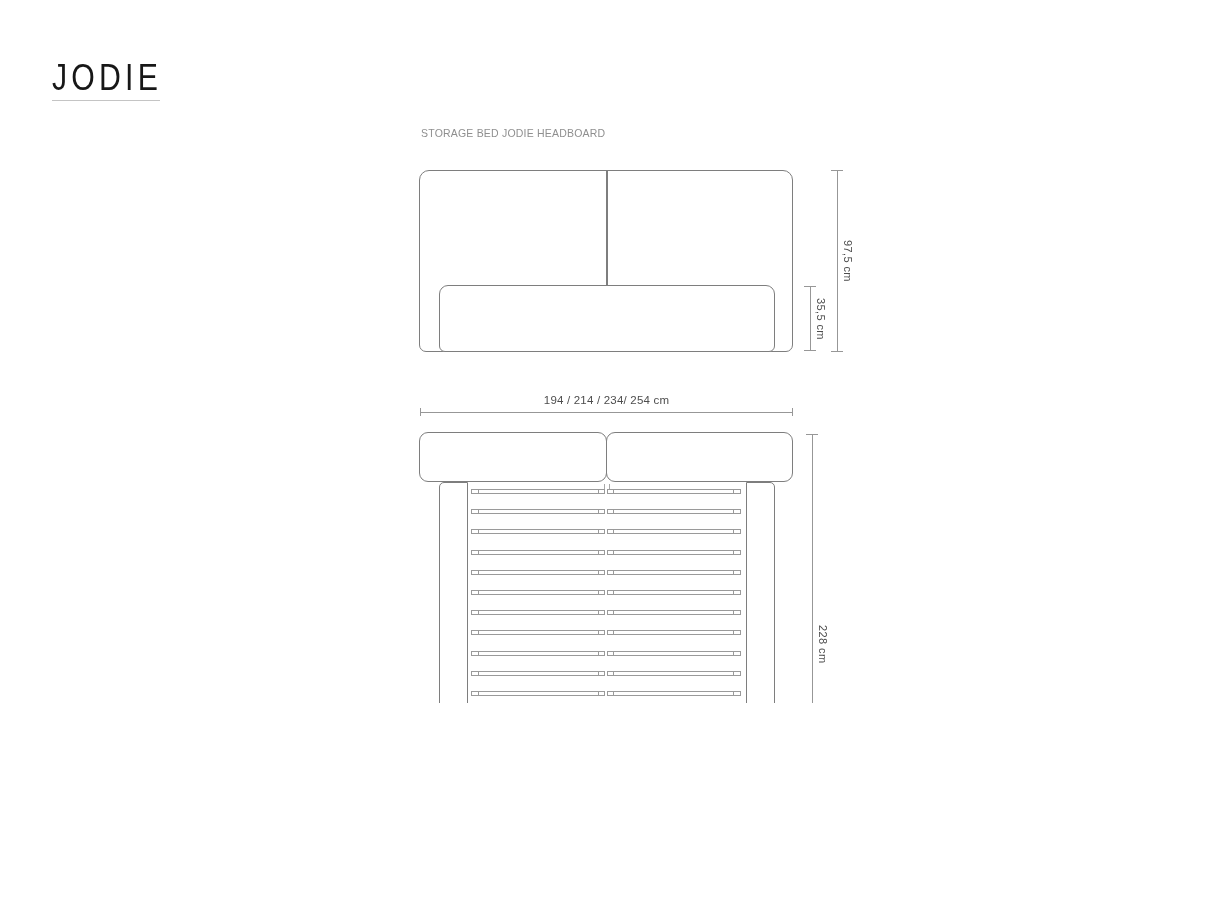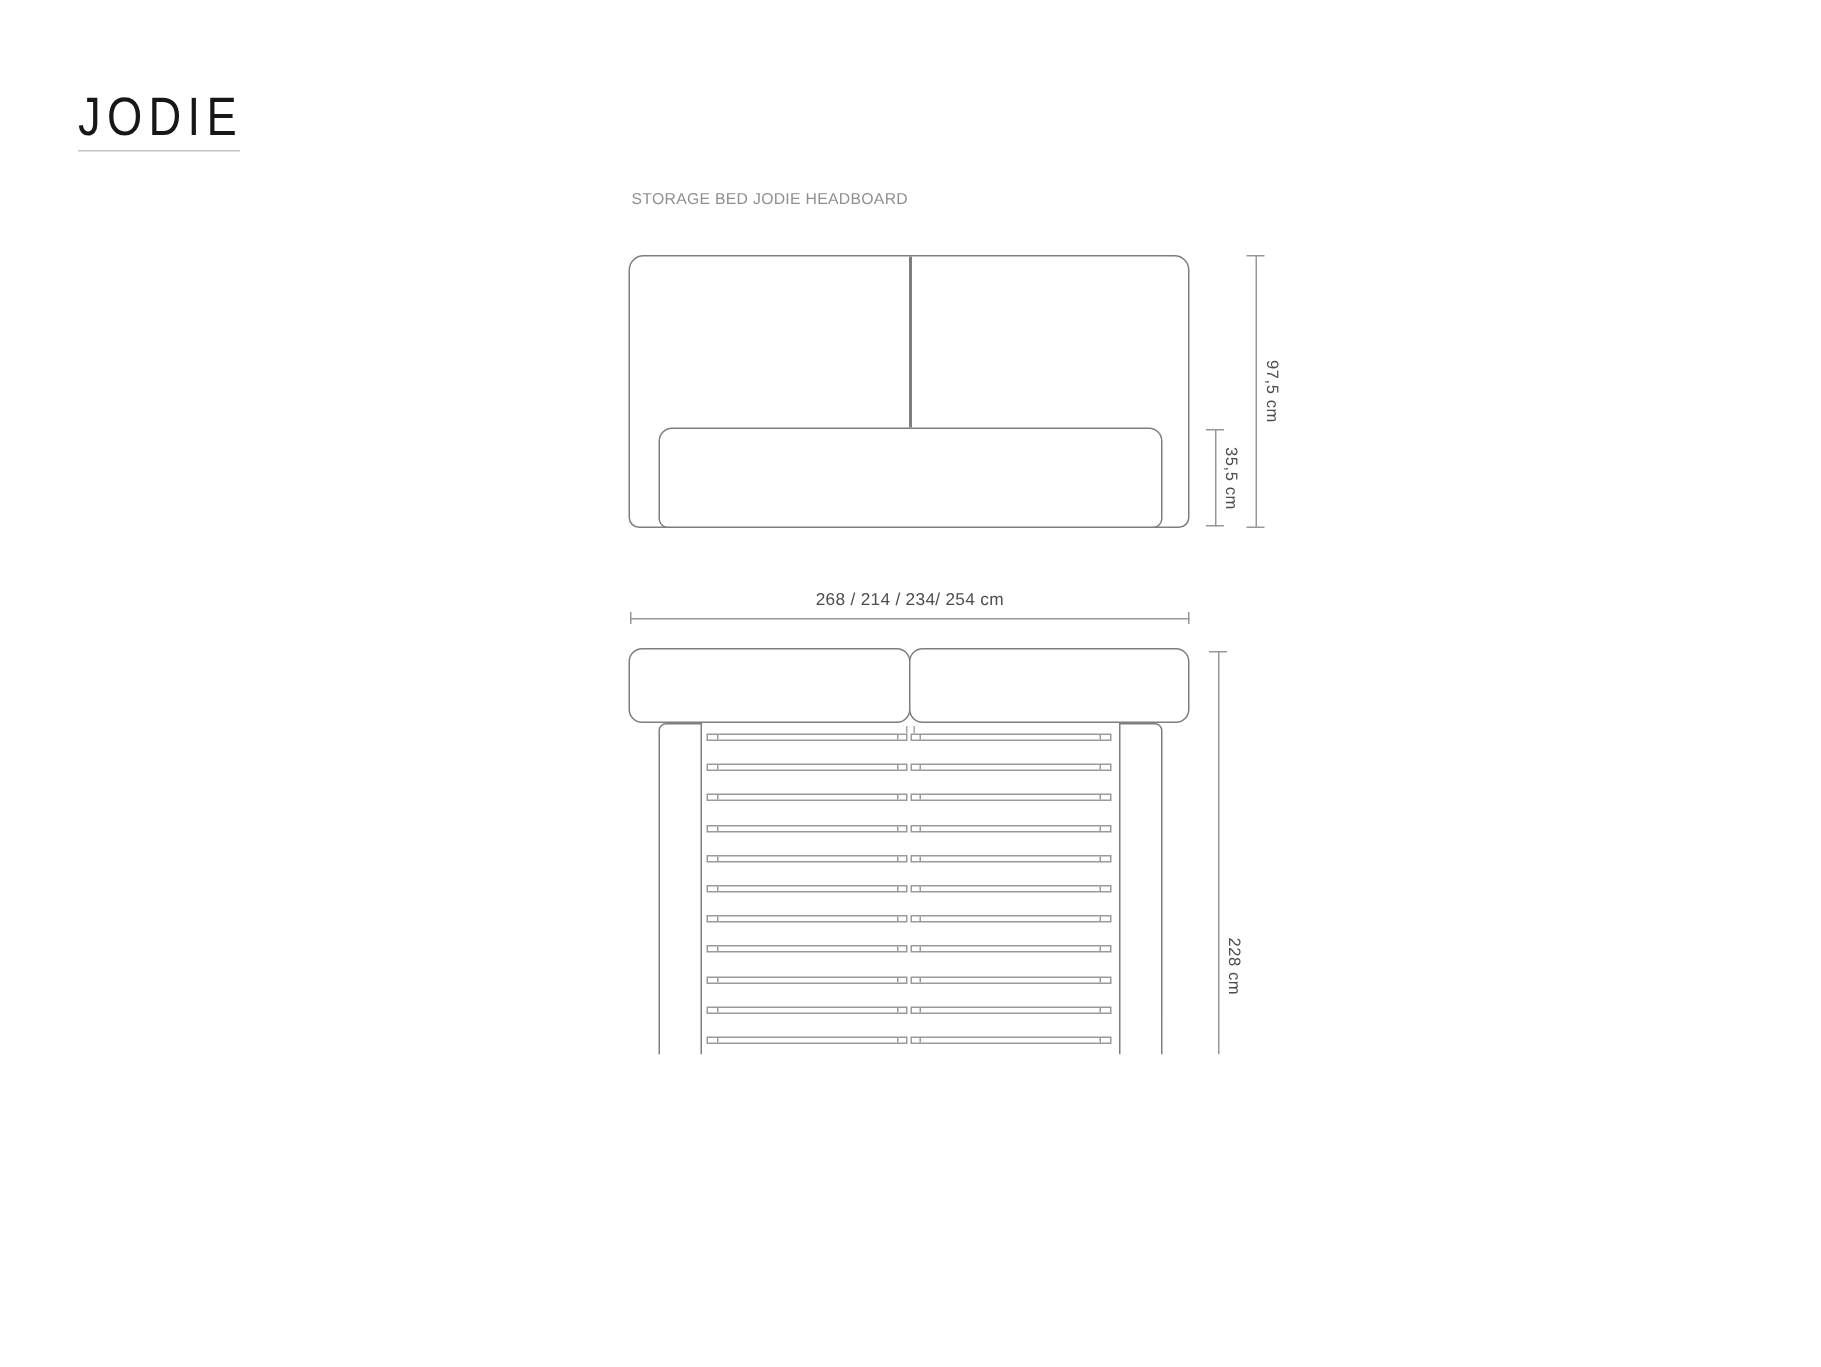--- a/index.html
+++ b/index.html
@@ -83,21 +83,21 @@
   </div>
 
   <div>
     <div class="vline" style="left:810px;top:286px;height:65px;"></div>
     <div class="htick" style="left:804px;top:286px;width:12px;"></div>
     <div class="htick" style="left:804px;top:350px;width:12px;"></div>
     <div class="vlabel" style="left:813px;top:280px;width:15px;height:78px;">35,5 cm</div>
   </div>
 
   <div>
-    <div class="width-label">268 / 214 / 234/ 254 cm</div>
+    <div class="width-label">194 / 214 / 234/ 254 cm</div>
     <div class="htick" style="left:420px;top:412px;width:373px;"></div>
     <div class="vtick" style="left:420px;top:408px;height:8px;"></div>
     <div class="vtick" style="left:792px;top:408px;height:8px;"></div>
   </div>
 
   <div>
     <div class="outline rail-left"></div>
     <div class="outline rail-right"></div>
     <div class="slat-area"></div>
 

